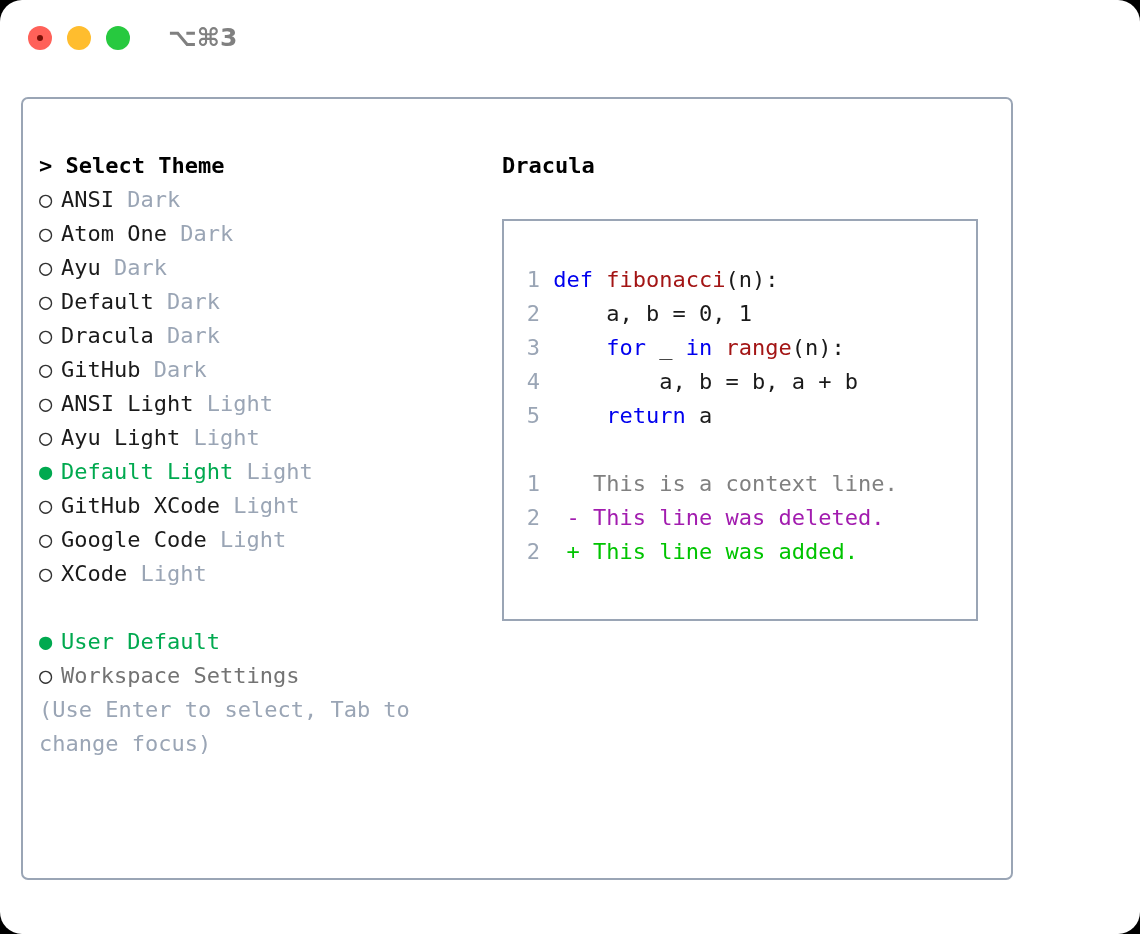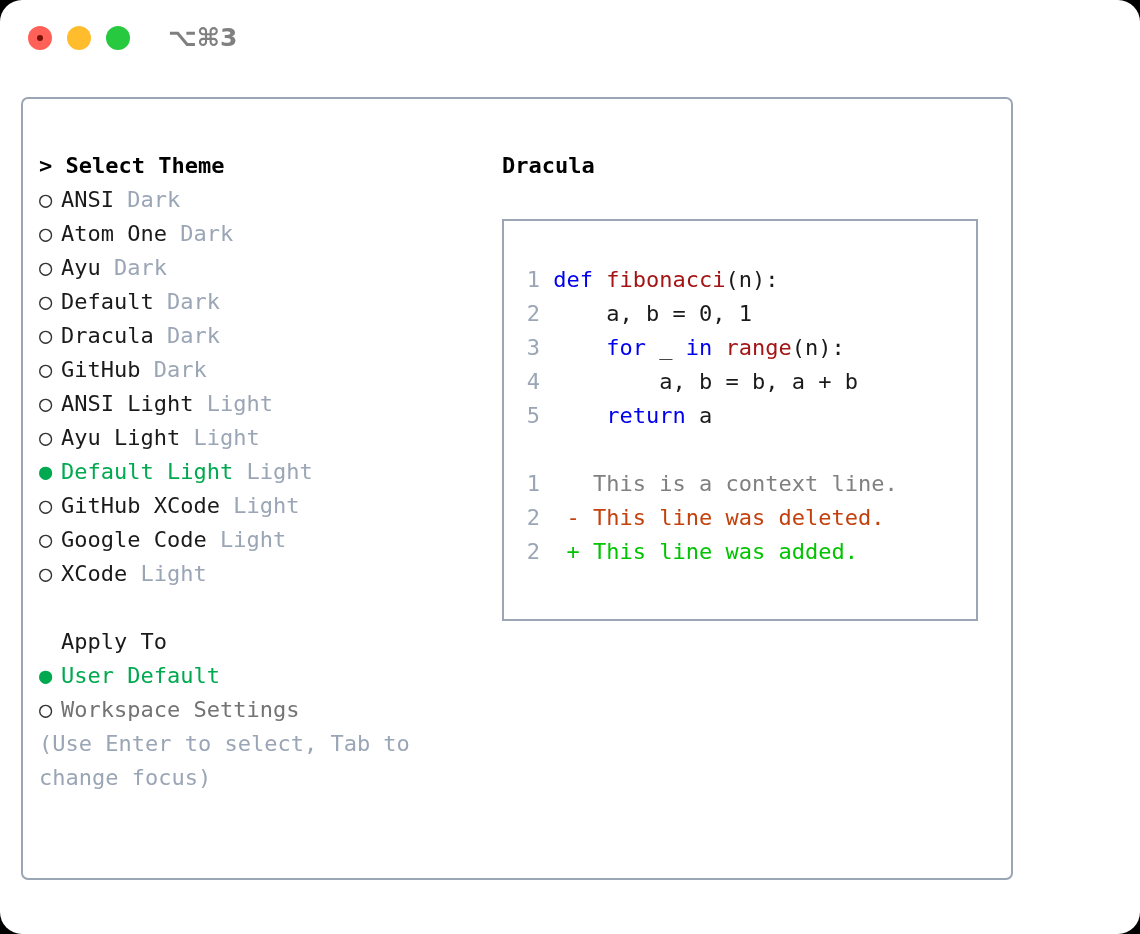--- a/index.html
+++ b/index.html
@@ -167,21 +167,21 @@
   .lineno {
     display: inline-block;
     width: 22px;
     text-align: right;
     color: #9aa5b5;
   }
   .tok-kw   { color: #0000ee; }
   .tok-fn   { color: #a31515; }
   .tok-plain{ color: #1a1a1a; }
   .tok-ctx  { color: #808080; }
-  .tok-del  { color: #c2410c; }
+  .tok-del  { color: #a21caf; }
   .tok-add  { color: #00c400; }
 </style>
 </head>
 <body>
 
 <div id="app-window">
 
   <div id="titlebar">
     <div class="traffic-light" id="tl-close"></div>
     <div class="traffic-light" id="tl-min"></div>
@@ -202,21 +202,20 @@
           <div class="mono-row theme-item"><span class="radio-mark">○</span><span class="theme-name">GitHub </span><span class="theme-cat">Dark</span></div>
           <div class="mono-row theme-item"><span class="radio-mark">○</span><span class="theme-name">ANSI Light </span><span class="theme-cat">Light</span></div>
           <div class="mono-row theme-item"><span class="radio-mark">○</span><span class="theme-name">Ayu Light </span><span class="theme-cat">Light</span></div>
           <div class="mono-row theme-item selected"><span class="radio-mark">●</span><span class="theme-name">Default Light </span><span class="theme-cat">Light</span></div>
           <div class="mono-row theme-item"><span class="radio-mark">○</span><span class="theme-name">GitHub XCode </span><span class="theme-cat">Light</span></div>
           <div class="mono-row theme-item"><span class="radio-mark">○</span><span class="theme-name">Google Code </span><span class="theme-cat">Light</span></div>
           <div class="mono-row theme-item"><span class="radio-mark">○</span><span class="theme-name">XCode </span><span class="theme-cat">Light</span></div>
         </div>
 
       <div id="apply-to-block">
-        <div id="apply-to-label">Apply To</div>
         <div id="apply-to-list">
             <div class="mono-row apply-item selected"><span class="radio-mark">●</span><span class="apply-label">User Default</span></div>
             <div class="mono-row apply-item"><span class="radio-mark">○</span><span class="apply-label">Workspace Settings</span></div>
           </div>
       </div>
 
       <div id="hint-text">(Use Enter to select, Tab to change focus)</div>
     </div>
 
     <div id="preview-column">

